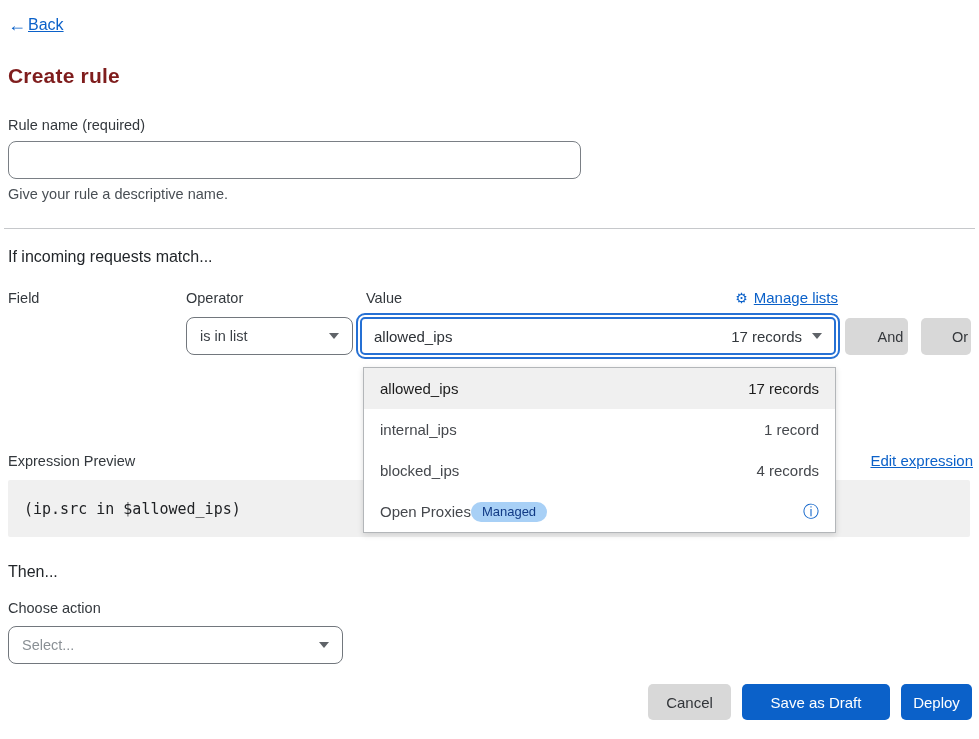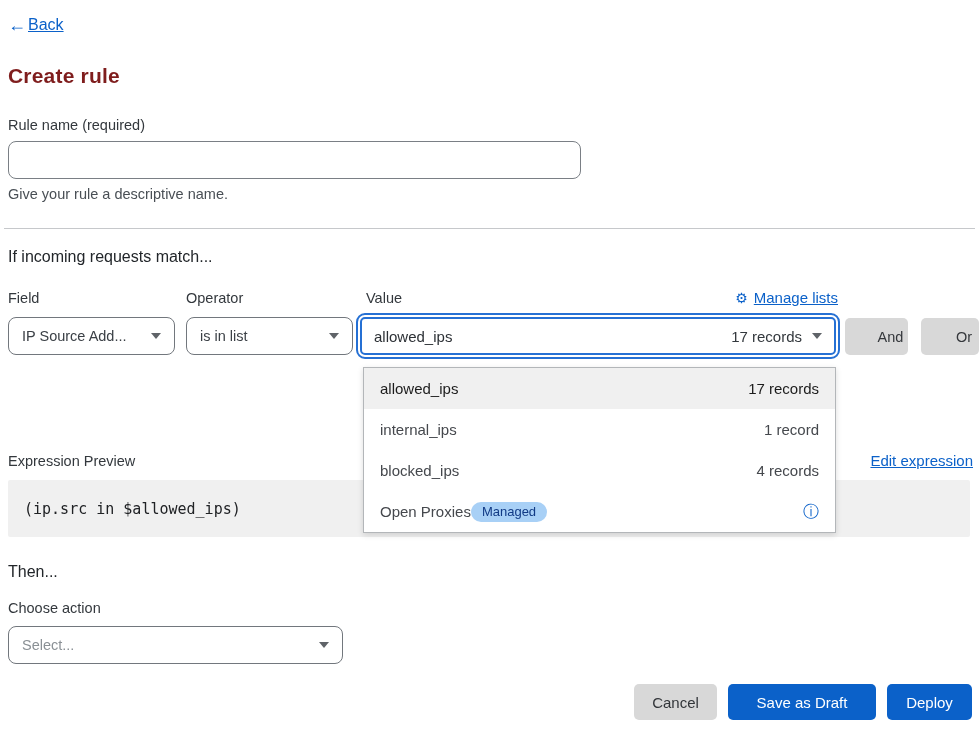--- a/index.html
+++ b/index.html
@@ -112,21 +112,21 @@
     font-size: 15px; color: #202225;
   }
 
   
   .footer { right: 7px; top: 684px; display: flex; gap: 11px; }
   .btn { height: 36px; border: none; border-radius: 5px; font-family: inherit;
          font-size: 15px; cursor: pointer; display: flex; align-items: center; justify-content: center; }
   .btn.gray { background: #d8d8d8; color: #323539; width: 83px; }
   .btn.blue { background: #0b61c9; color: #ffffff; }
   .btn.save { width: 148px; }
-  .btn.deploy { width: 85px; }
+  .btn.deploy { width: 71px; }
 
   .placeholder { color: #8a9095; }
   .gear { font-size: 14px; line-height: 1; }
 </style>
 </head>
 <body>
 
 <div class="page">
 
   <a class="abs back link">
@@ -148,40 +148,36 @@
 
   <div class="abs field-label" style="left:8px; top:290px;">Field</div>
   <div class="abs field-label" style="left:186px; top:290px;">Operator</div>
   <div class="abs field-label" style="left:366px; top:290px;">Value</div>
 
   <a class="abs link" style="top:289px; right:141px; display:flex; align-items:center; gap:6px;">
     <span class="gear">⚙</span>
     <span class="ul">Manage lists</span>
   </a>
 
-  <div class="abs select" style="left:8px; top:317px; width:167px;">
-    <span>IP Source Add...</span>
-    <span class="caret"></span>
-  </div>
 
   <div class="abs select" style="left:186px; top:317px; width:167px;">
     <span>is in list</span>
     <span class="caret"></span>
   </div>
 
   <div class="abs value-combo">
     <div class="value-combo-inner">
       <span class="sel-name">allowed_ips</span>
       <span class="sel-meta">17 records</span>
       <span class="caret"></span>
     </div>
   </div>
 
   <button class="abs gray-btn" style="left:845px; top:318px; width:63px; height:37px;">And</button>
-  <button class="abs gray-btn" style="left:921px; top:318px; width:58px; height:37px;">Or</button>
+  <button class="abs gray-btn" style="left:921px; top:318px; width:50px; height:37px;">Or</button>
 
   <div class="abs dropdown">
     <div class="dd-row selected">
       <span>allowed_ips</span>
       <span>17 records</span>
     </div>
     <div class="dd-row">
       <span>internal_ips</span>
       <span>1 record</span>
     </div>

